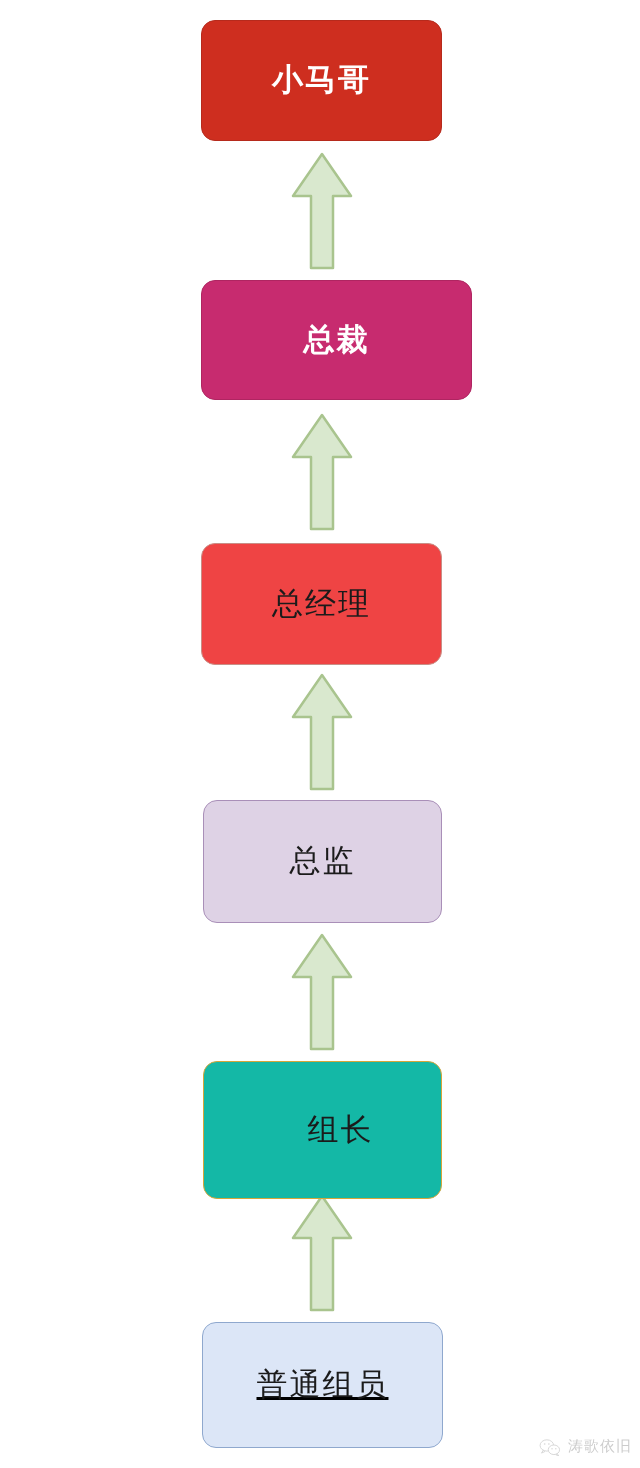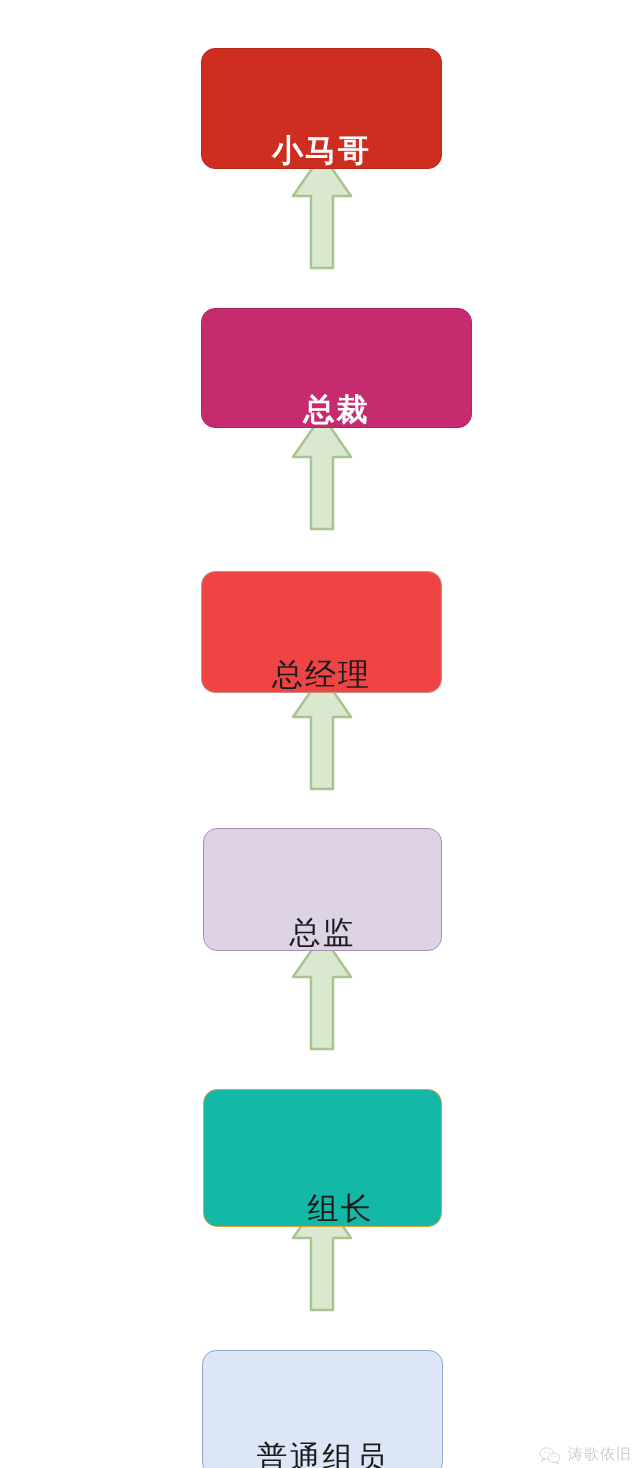--- a/index.html
+++ b/index.html
@@ -24,24 +24,23 @@
     height: 1468px;
   }
 
   .node-box {
     position: absolute;
     box-sizing: border-box;
     border-radius: 14px;
     border-style: solid;
     border-width: 1.5px;
     display: flex;
-    align-items: flex-end;
+    align-items: center;
     justify-content: center;
     text-align: center;
-    margin-top: 28px;
   }
   .node-label {
     font-size: 31px;
     font-weight: bold;
     letter-spacing: 2px;
     line-height: 1.1;
     white-space: nowrap;
   }
   .node-label.light {
     color: #ffffff;
@@ -56,21 +55,21 @@
   }
   .arrow-wrap svg {
     display: block;
     width: 100%;
     height: 100%;
   }
 
   #watermark {
     position: absolute;
     right: 8px;
-    bottom: 4px;
+    bottom: 12px;
     display: flex;
     align-items: center;
     gap: 7px;
     opacity: 0.35;
   }
   #watermark .wm-text {
     font-size: 15px;
     color: #6e6e6e;
     letter-spacing: 1px;
     white-space: nowrap;

